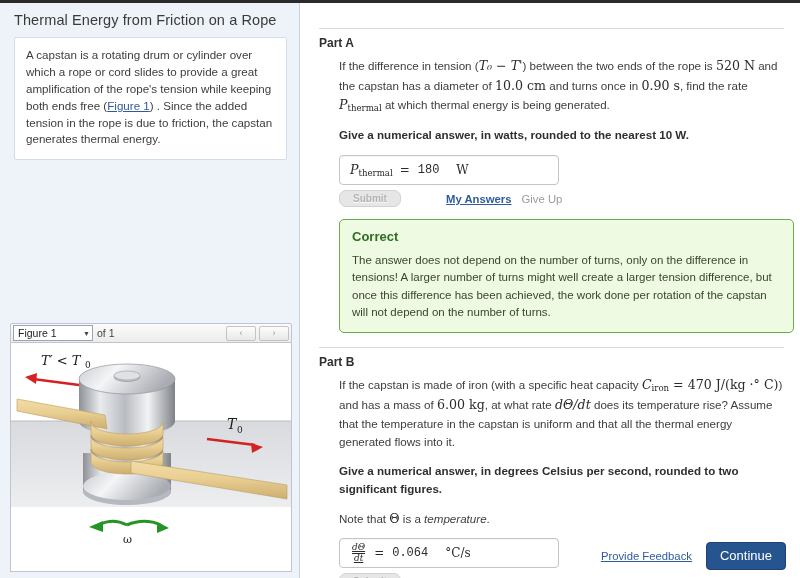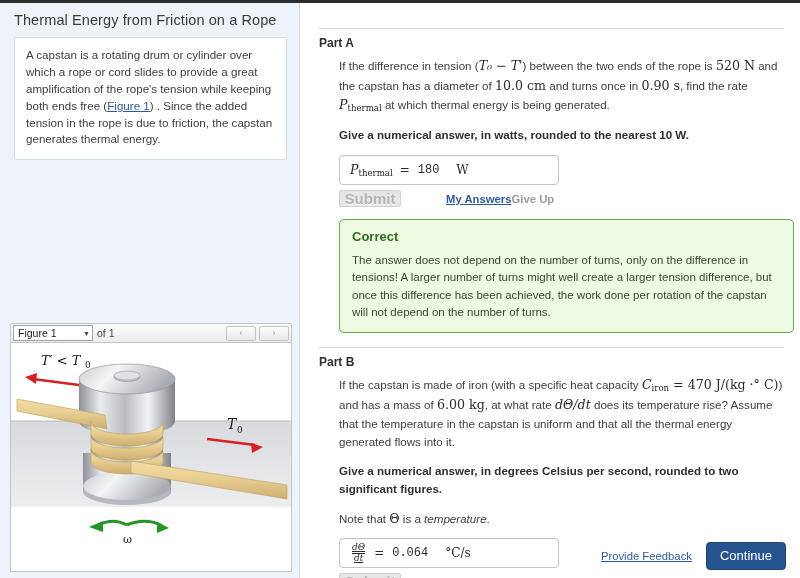--- a/index.html
+++ b/index.html
@@ -190,38 +190,38 @@
 
   .btn-row {
     display: flex;
     align-items: center;
     margin-bottom: 12px;
   }
   .submit-btn {
     width: 62px; height: 17px;
     background: #e6e6e6;
     border: 1px solid #d2d2d2;
-    border-radius: 2px;
+    border-radius: 7px;
     color: #b3b3b3;
-    font-size: 15px;
+    font-size: 10px;
     font-weight: bold;
     display: flex; align-items: center; justify-content: center;
     text-shadow: 0 1px 0 #ffffff;
   }
   .my-answers {
     margin-left: 45px;
     color: #2f5b9e;
     font-size: 11.3px;
     font-weight: bold;
     text-decoration: underline;
   }
   .give-up {
+    margin-left: 10px;
     color: #9b9b9b;
     font-size: 11.3px;
-    font-weight: bold;
   }
 
   
   .feedback {
     border: 1px solid #6aac49;
     background: #eefae2;
     border-radius: 5px;
     padding: 9px 12px 11px 12px;
     margin-bottom: 4px;
   }

